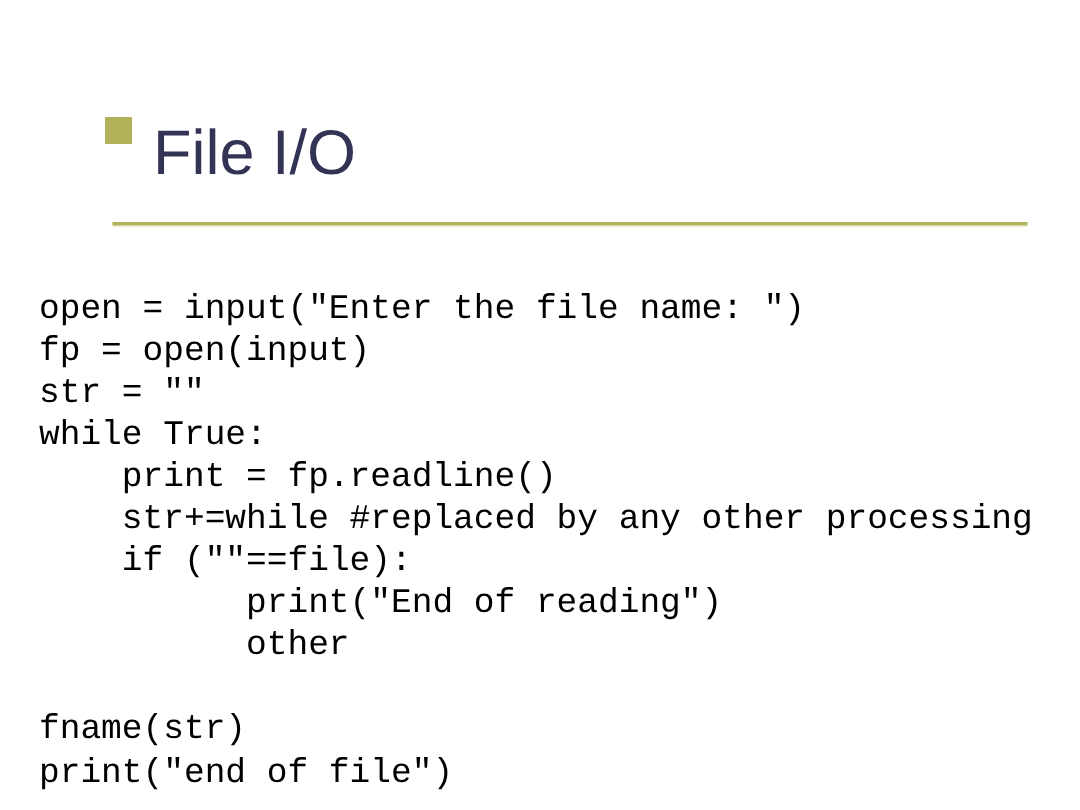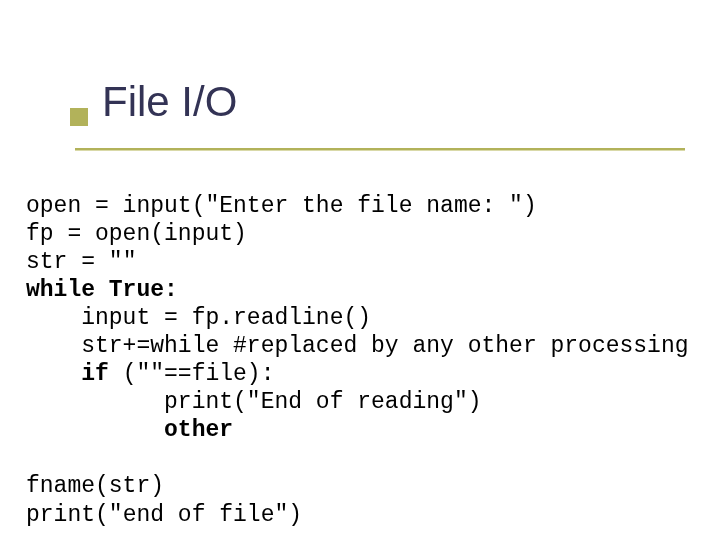--- a/index.html
+++ b/index.html
@@ -15,21 +15,21 @@
     position: relative;
     width: 720px;
     height: 540px;
     box-sizing: border-box;
   }
   .title-wrap {
     position: absolute;
     top: 78px;
     left: 70px;
     display: flex;
-    align-items: flex-end;
+    align-items: flex-start;
   }
   .bullet {
     width: 18px;
     height: 18px;
     background: #b2b25a;
     margin-right: 14px;
     flex-shrink: 0;
   }
   .title {
     font-family: Verdana, Geneva, sans-serif;
@@ -56,40 +56,40 @@
   }
   .code {
     position: absolute;
     top: 192px;
     left: 26px;
     font-size: 23px;
     line-height: 1.22;
     white-space: pre;
     color: #000;
   }
-  .kw { font-weight: bold; }
+  .kw { font-weight: normal; }
   .cm { }
 </style>
 </head>
 <body>
 
 <div class="slide">
 
   <div class="title-wrap">
     <div class="bullet"></div>
     <div class="title">File I/O</div>
   </div>
 
   <div class="rule"></div>
 
   <div class="code"><span><span>open = input(</span><span>"Enter the file name: "</span><span>)</span></span>
 <span>fp = open(input)</span>
 <span><span>str = </span><span>""</span></span>
 <span><span class="kw">while</span><span class="kw"> True:</span></span>
-<span>    input = fp.readline()</span>
+<span>    print = fp.readline()</span>
 <span><span>    str+=while </span><span class="cm">#replaced by any other processing</span></span>
 <span><span>    </span><span class="kw">if</span><span> (</span><span>""</span><span>==file):</span></span>
 <span><span>          print(</span><span>"End of reading"</span><span>)</span></span>
 <span><span>          </span><span class="kw">other</span></span>
 <span></span>
 <span>fname(str)</span>
 <span><span>print(</span><span>"end of file"</span><span>)</span></span></div>
 
 </div>
 

